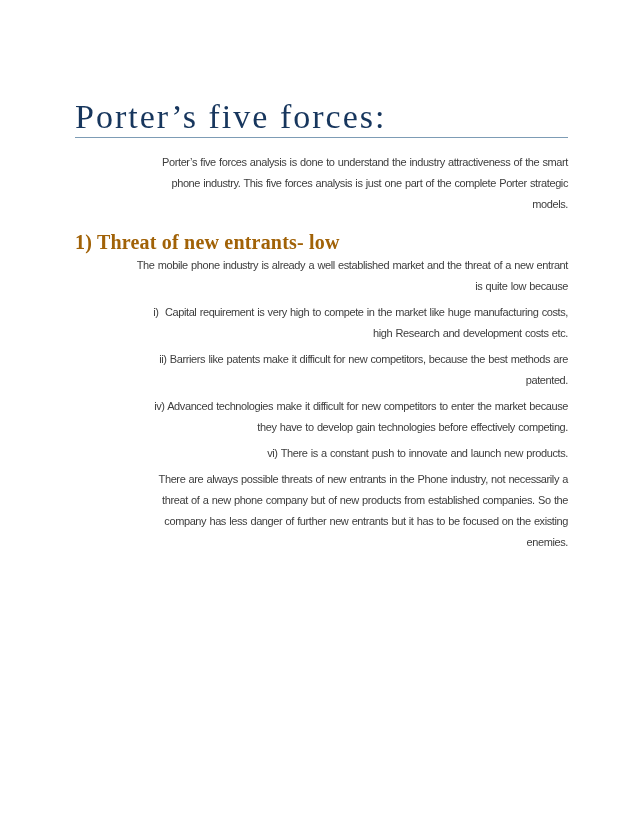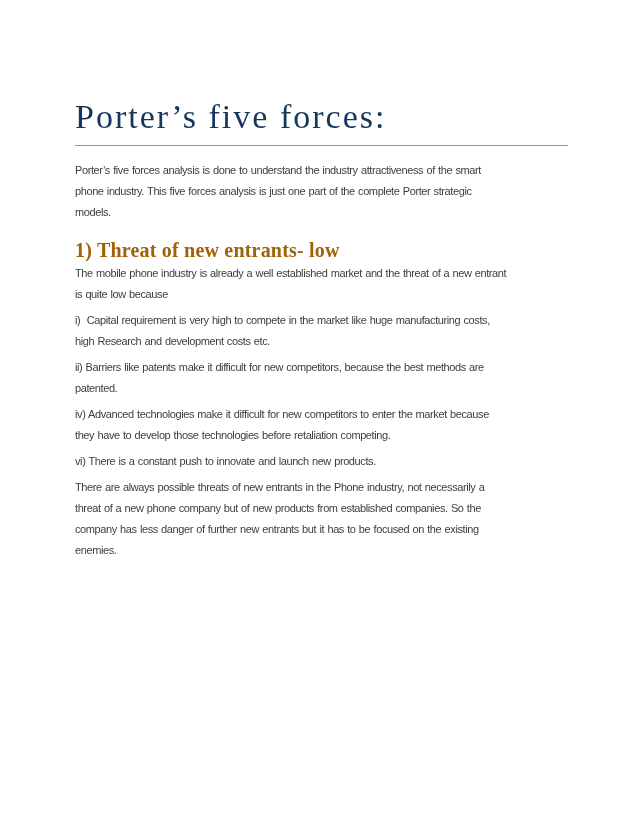--- a/index.html
+++ b/index.html
@@ -8,38 +8,38 @@
     width: 638px;
     height: 826px;
     background: #ffffff;
     overflow: hidden;
   }
   .content {
     padding: 97px 70px 0 75px;
   }
   .doc-title {
     margin: 0 0 14px 0;
-    padding-bottom: 8px;
     border-bottom: 1px solid #7d9cb5;
     font-family: "Liberation Serif", "DejaVu Serif", serif;
     font-weight: 400;
     font-size: 34px;
     line-height: 40px;
     letter-spacing: 2px;
     color: #17365D;
   }
   .para {
     margin: 0 0 5px 0;
     font-family: "Liberation Sans", "DejaVu Sans", sans-serif;
     font-size: 11px;
     letter-spacing: -0.4px;
     word-spacing: 0.6px;
     line-height: 21px;
     color: #3d3d3d;
     white-space: pre;
+    text-align: right;
   }
   .section-heading {
     margin: 16px 0 1px 0;
     font-family: "Liberation Serif", "DejaVu Serif", serif;
     font-weight: 700;
     font-size: 20px;
     line-height: 23px;
     letter-spacing: 0.2px;
     color: #a16207;
   }
@@ -62,21 +62,21 @@
 is quite low because</p>
 
     <p class="para">i)  Capital requirement is very high to compete in the market like huge manufacturing costs,
 high Research and development costs etc.</p>
 
     <p class="para">ii) Barriers like patents make it difficult for new competitors, because the best methods are
 patented.</p>
 
 
     <p class="para">iv) Advanced technologies make it difficult for new competitors to enter the market because
-they have to develop those technologies before retaliation competing.</p>
+they have to develop gain technologies before effectively competing.</p>
 
 
     <p class="para">vi) There is a constant push to innovate and launch new products.</p>
 
     <p class="para">There are always possible threats of new entrants in the Phone industry, not necessarily a
 threat of a new phone company but of new products from established companies. So the
 company has less danger of further new entrants but it has to be focused on the existing
 enemies.</p>
 
   </div>

